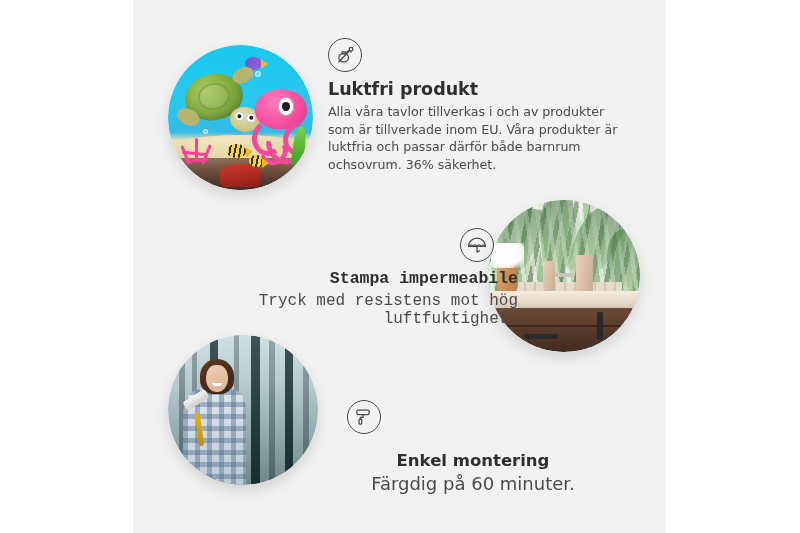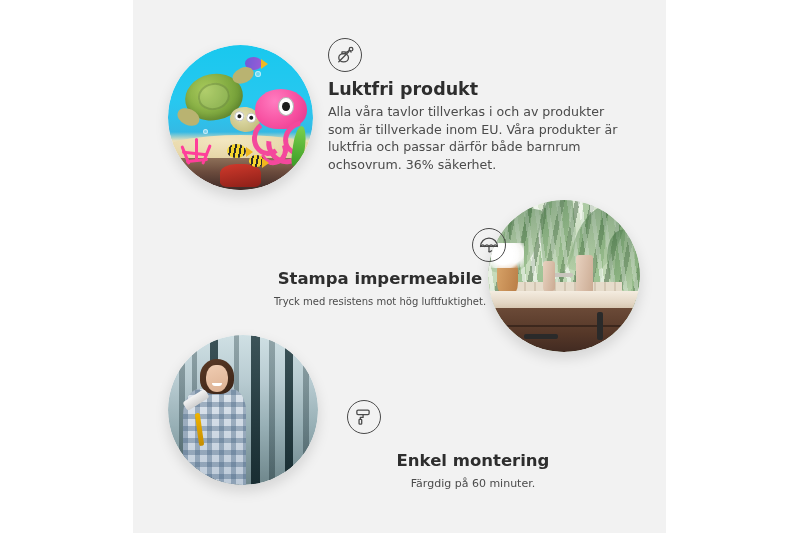--- a/index.html
+++ b/index.html
@@ -328,30 +328,30 @@
     color: #4b4b4b;
     font-size: 12.6px;
     line-height: 17.5px;
   }
 
   
   .feature-1 { left: 195px; top: 38px; width: 300px; }
   .feature-1 .feat-title { font-size: 17.5px; }
 
   
-  .feature-2 { left: 97px; top: 228px; width: 300px; text-align: center; }
+  .feature-2 { left: 85px; top: 228px; width: 300px; text-align: right; font-family: Liberation Mono, monospace; }
   .feature-2 .icon-row { display: flex; justify-content: flex-end; padding-right: 24px; }
   .feature-2 .feat-title { font-size: 16.5px; margin-top: 6px; }
-  .feature-2 .feat-text { font-size: 10px; }
+  .feature-2 .feat-text { font-size: 16px; }
 
   
   .feature-3 { left: 190px; top: 400px; width: 300px; text-align: center; }
   .feature-3 .icon-row { display: flex; justify-content: flex-start; padding-left: 24px; }
   .feature-3 .feat-title { font-size: 16.5px; margin-top: 16px; }
-  .feature-3 .feat-text { font-size: 11px; }
+  .feature-3 .feat-text { font-size: 18px; }
 </style>
 </head>
 <body>
 
 <div class="screenshot">
   <div class="canvas">
 
     <div class="photo photo-sea">
       <div class="inner">
         <div class="sea-bg"></div>

